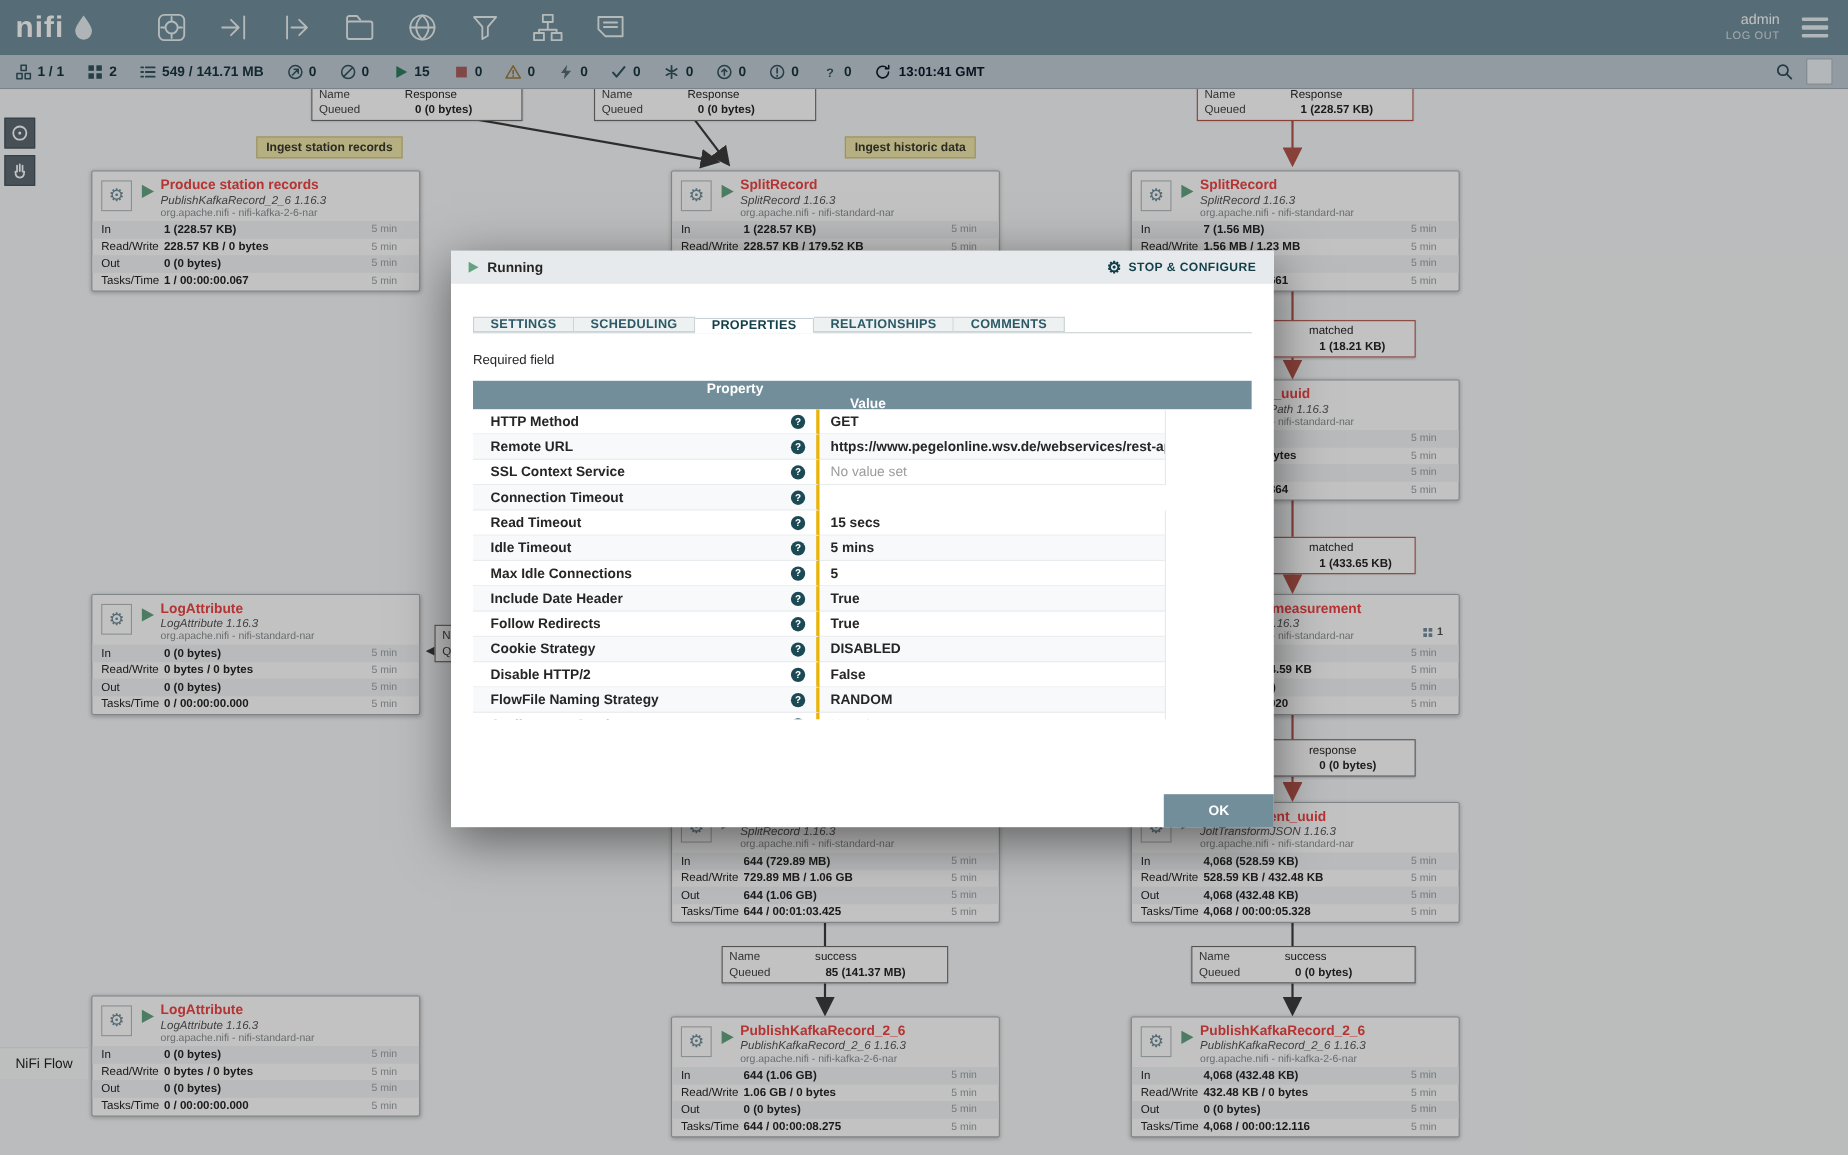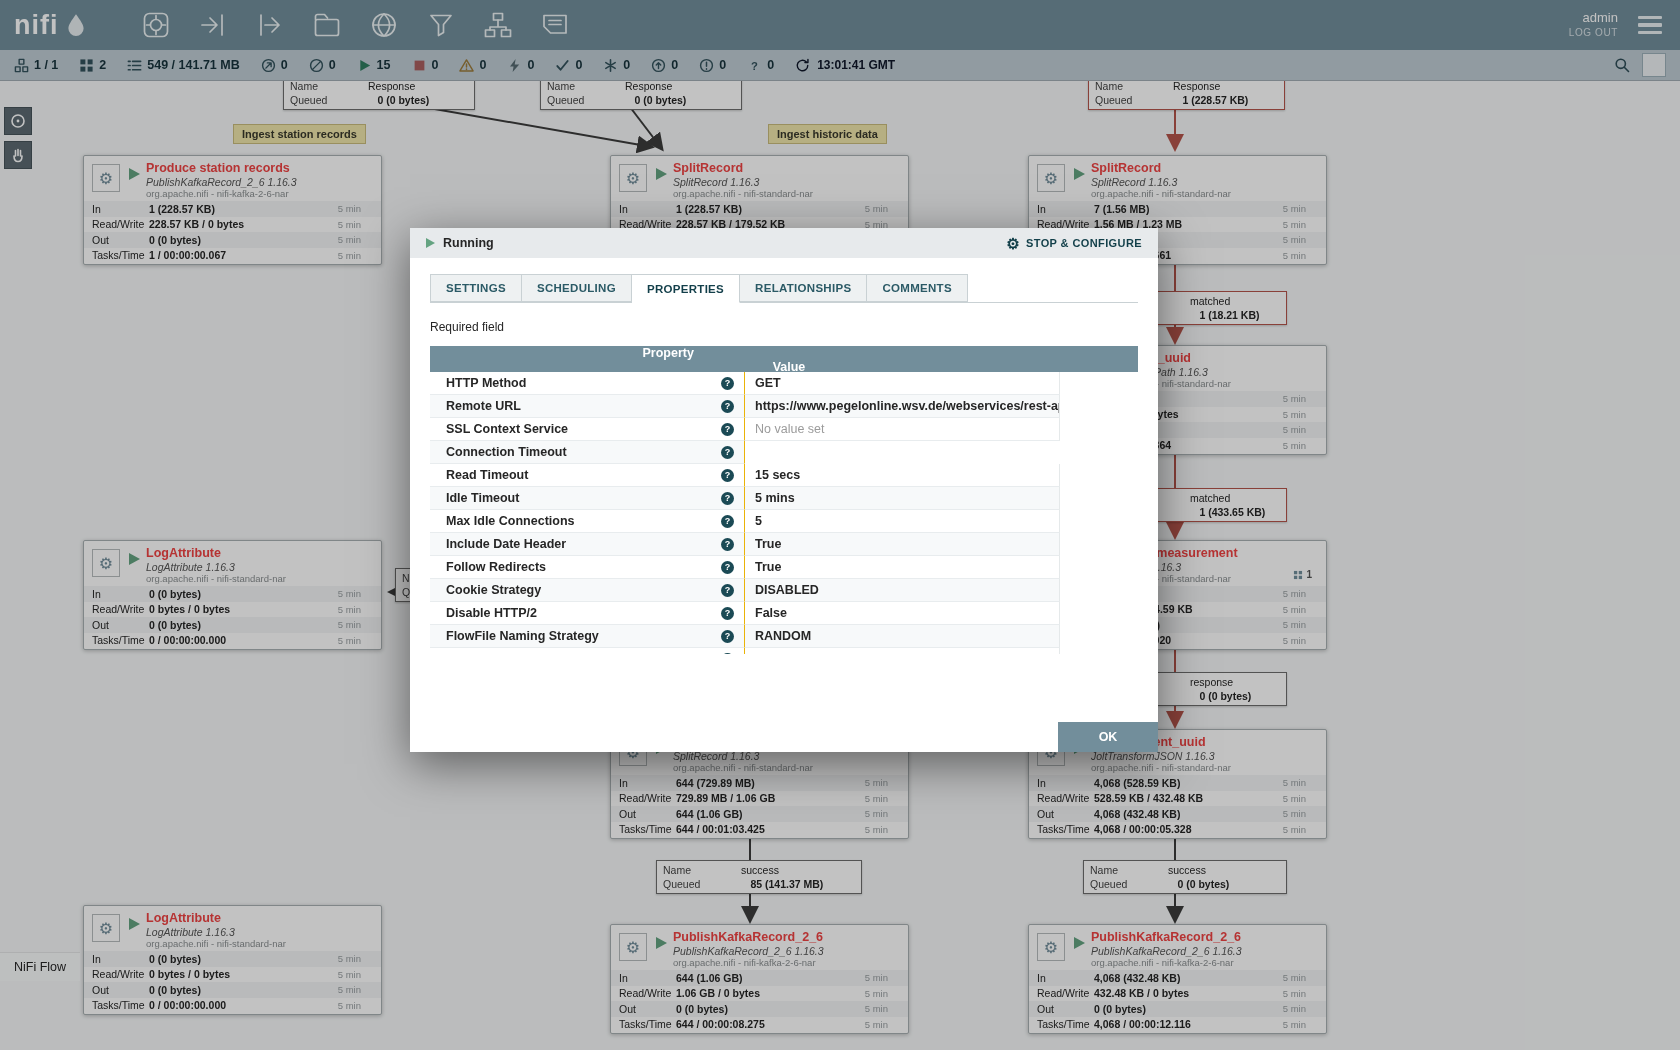--- a/index.html
+++ b/index.html
@@ -83,34 +83,34 @@
     box-shadow:0 12px 44px rgba(0,0,0,.5);display:flex;flex-direction:column;}
   .dlg-header{height:54px;flex:0 0 54px;background:#728e9b;color:#fff;display:flex;align-items:center;padding:0 20px;
     font-family:"DejaVu Serif","Liberation Serif",serif;font-size:19px;font-weight:bold;letter-spacing:.3px;}
   .dlg-status{height:30px;flex:0 0 30px;background:#e7eaec;display:flex;align-items:center;padding:0 16px;
     font-size:12.5px;color:#262626;font-weight:bold;}
   .run-tri-sm{width:0;height:0;border-left:9px solid #64a381;border-top:5.5px solid transparent;border-bottom:5.5px solid transparent;margin-right:8px;}
   .stop-config{margin-left:auto;display:flex;align-items:center;gap:6px;color:#123f49;font-size:11px;font-weight:bold;
     letter-spacing:.4px;cursor:pointer;}
   .gear-glyph{font-size:15px;line-height:15px;}
   .dlg-body{flex:1;padding:16px 20px 0;}
-  .tabs{display:flex;border-bottom:1px solid #c9d1d4;height:28px;}
+  .tabs{display:flex;border-bottom:1px solid #c9d1d4;height:28px;align-items:flex-end;}
   .tab{padding:0 15px;display:flex;align-items:center;border:1px solid #c9d1d4;border-left:none;background:#eef1f2;
     font-size:11.5px;font-weight:600;color:#2b5a66;letter-spacing:.3px;cursor:pointer;}
   .tab:first-child{border-left:1px solid #c9d1d4;}
   .tab.active{background:#fff;border-bottom:1px solid #fff;margin-bottom:-1px;font-weight:bold;color:#133f4a;}
   .req-note{margin-top:17px;font-size:12px;color:#262626;}
   .ptable{margin-top:12px;height:308px;overflow:hidden;}
   .pt-head{display:flex;height:26px;background:#728e9b;color:#fff;font-size:12.5px;font-weight:bold;align-items:center;flex-direction:column;}
   .pt-head .col-p{width:315px;padding-left:16px;box-sizing:border-box;}
   .pt-head .col-v{padding-left:10px;}
   .pt-body{height:282px;overflow:hidden;}
   .pt-row{display:flex;height:23px;}
   .cell-p,.cell-v{height:23px;box-sizing:border-box;border-bottom:1px solid #e8ecee;display:flex;align-items:center;}
-  .cell-p{width:315px;padding-left:16px;position:relative;font-size:12.5px;font-weight:bold;color:#262626;border-right:1px solid #eab308;}
+  .cell-p{width:315px;padding-left:16px;position:relative;font-size:12.5px;font-weight:bold;color:#262626;border-right:3px solid #eab308;}
   .cell-v{width:315px;padding-left:10px;font-size:12.5px;font-weight:bold;color:#262626;border-right:1px solid #e5e9ea;
     white-space:nowrap;overflow:hidden;}
   .cell-v.unset{color:#9b9b9b;font-weight:normal;}
   .cell-g{width:78px;}
   .pt-row:nth-child(even) .cell-p,.pt-row:nth-child(even) .cell-v{background:#f7f9fa;}
   .q-icon{position:absolute;right:10px;width:13px;height:13px;border-radius:50%;background:#1b4a55;color:#fff;
     font-size:9px;font-weight:bold;display:flex;align-items:center;justify-content:center;cursor:pointer;}
   .dlg-footer{height:46px;flex:0 0 46px;position:relative;}
   .ok-btn{position:absolute;right:0;bottom:0;width:100px;height:30px;background:#728e9b;color:#fff;border:none;
     font-size:12.5px;font-weight:bold;font-family:"Liberation Sans",sans-serif;cursor:pointer;}

